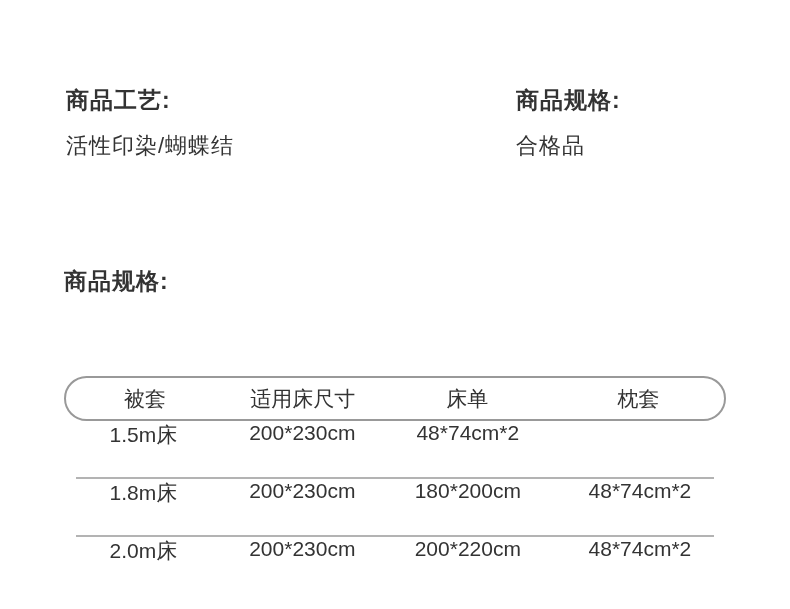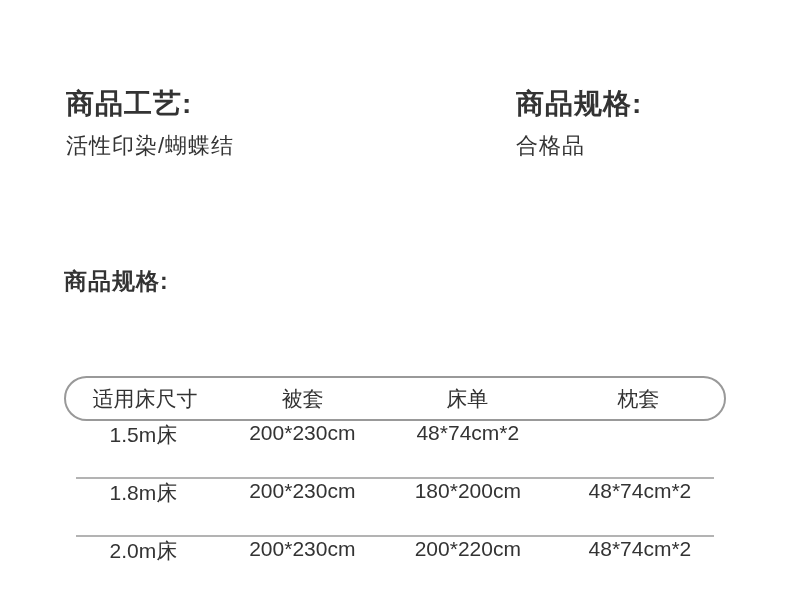--- a/index.html
+++ b/index.html
@@ -11,21 +11,21 @@
     position: relative;
     width: 790px;
     height: 609px;
     background: #ffffff;
     font-family: "Liberation Sans", "DejaVu Sans", sans-serif;
     color: #333333;
     overflow: hidden;
   }
   .attr-label {
     position: absolute;
-    font-size: 28px;
+    font-size: 23px;
     font-weight: 700;
     letter-spacing: 1px;
     white-space: nowrap;
   }
   .attr-value {
     position: absolute;
     font-size: 22px;
     font-weight: 400;
     letter-spacing: 1px;
     white-space: nowrap;
@@ -102,22 +102,22 @@
 
   <div class="attr-label pos-label-grade">商品规格:</div>
   <div class="attr-value pos-value-grade">合格品</div>
 
   <div class="spec-heading">商品规格:</div>
 
 
   <div class="spec-table">
 
     <div class="thead-pill">
+      <div class="th col-1">被套</div>
       <div class="th col-0">适用床尺寸</div>
-      <div class="th col-1">被套</div>
       <div class="th col-2">床单</div>
       <div class="th col-3">枕套</div>
     </div>
 
     <div class="trow">
       <div class="td col-0">1.5m床</div>
       <div class="td col-1">200*230cm</div>
       <div class="td col-3">48*74cm*2</div>
     </div>
 

